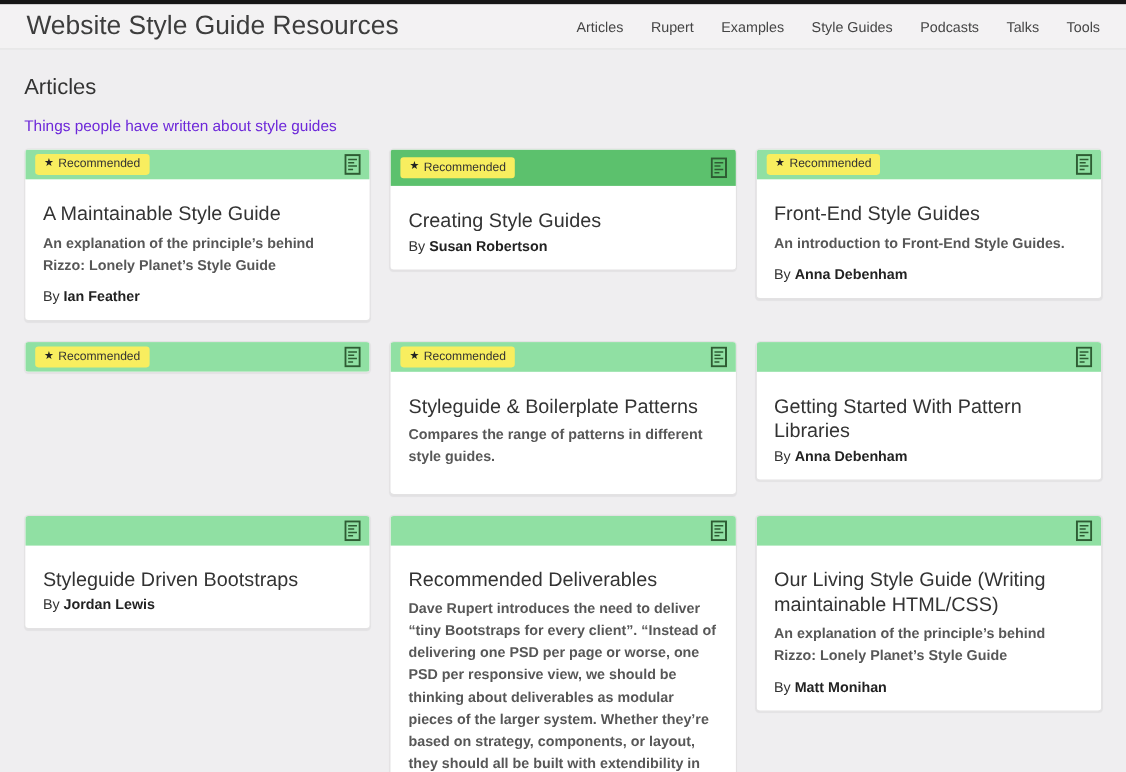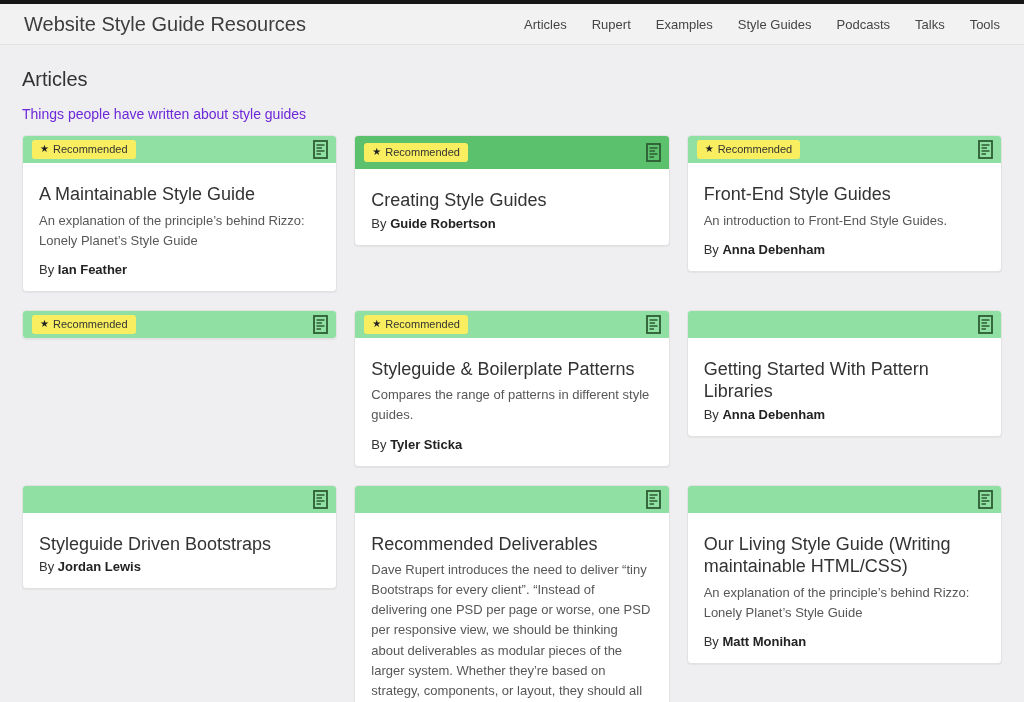--- a/index.html
+++ b/index.html
@@ -10,21 +10,21 @@
     font-family: "Liberation Sans", "DejaVu Sans", sans-serif;
     color: #333;
   }
   .topbar { height: 4px; background: var(--top-bar, #161616); }
   .site-header {
     display: flex; align-items: center; justify-content: space-between;
     height: 41px; padding: 0 24px;
     background: var(--header-bg, #f3f2f3);
     border-bottom: 1px solid #e2e1e2;
   }
-  .site-title { font-size: 20px; font-weight: 400; color: #3d3d3d; margin: 0; }
+  .site-title { font-size: 24px; font-weight: 400; color: #3d3d3d; margin: 0; }
   .main-nav { display: flex; gap: 25px; }
   .nav-item { font-size: 13px; color: #454545; text-decoration: none; cursor: pointer; white-space: nowrap; }
 
   main { padding: 0 22px; }
   .page-title { font-size: 20px; font-weight: 400; color: #333; margin: 23px 0 0; }
   .page-subtitle { font-size: 14px; color: #6d28d9; margin: 15px 0 13px; }
 
   .grid {
     display: grid; grid-template-columns: repeat(3, 1fr);
     column-gap: 17px; row-gap: 18px; align-items: start;
@@ -44,21 +44,21 @@
   .badge {
     background: var(--badge-yellow, #f8ee5f);
     border-radius: 3px; font-size: 11px; color: #333;
     padding: 2px 8px 3px; display: inline-flex; align-items: center; gap: 4px;
     line-height: 1.3;
   }
   .star { font-size: 10px; color: #222; }
   .doc-icon { margin-left: auto; display: flex; color: var(--icon-green, #2e5c33); }
   .card-body { padding: 20px 16px 12px; }
   .card-title { font-size: 18px; font-weight: 400; color: #333; margin: 0 0 4px; line-height: 1.25; }
-  .card-desc { font-size: 13px; color: #575757; line-height: 1.55; margin: 5px 0 11px; }
+  .card-desc { font-size: 13px; color: #575757; line-height: 1.55; margin: 5px 0 11px; font-weight: bold; }
   .card-author { font-size: 13px; margin: 4px 0 2px; color: #333; }
   .author-name { font-weight: 700; color: #222; }
 </style>
 </head>
 <body>
 
 <div class="topbar"></div>
 
 <header class="site-header">
   <h1 class="site-title">Website Style Guide Resources</h1>
@@ -123,21 +123,21 @@
           <line x1="3.5" y1="11" x2="11.5" y2="11" stroke="currentColor" stroke-width="1.4"></line>
           <line x1="3.5" y1="14" x2="8" y2="14" stroke="currentColor" stroke-width="1.4"></line>
         </svg>
       </span>
     </div>
     <div class="card-body">
       <h3 class="card-title">Creating Style Guides</h3>
 
       <p class="card-author">
         <span class="by">By</span>
-        <strong class="author-name">Guide Robertson</strong>
+        <strong class="author-name">Susan Robertson</strong>
       </p>
     </div>
   </article>
 
   <article class="card">
     <div class="card-head">
       <span class="badge">
         <span class="star">★</span>
         <span class="badge-label">Recommended</span>
       </span>
@@ -191,24 +191,20 @@
           <line x1="3.5" y1="5" x2="11.5" y2="5" stroke="currentColor" stroke-width="1.4"></line>
           <line x1="3.5" y1="8" x2="9" y2="8" stroke="currentColor" stroke-width="1.4"></line>
           <line x1="3.5" y1="11" x2="11.5" y2="11" stroke="currentColor" stroke-width="1.4"></line>
           <line x1="3.5" y1="14" x2="8" y2="14" stroke="currentColor" stroke-width="1.4"></line>
         </svg>
       </span>
     </div>
     <div class="card-body">
       <h3 class="card-title">Styleguide &amp; Boilerplate Patterns</h3>
       <p class="card-desc">Compares the range of patterns in different style guides.</p>
-      <p class="card-author">
-        <span class="by">By</span>
-        <strong class="author-name">Tyler Sticka</strong>
-      </p>
     </div>
   </article>
 
   <article class="card">
     <div class="card-head">
 
       <span class="doc-icon">
         <svg width="15" height="19" viewBox="0 0 15 19" aria-hidden="true">
           <rect x="1" y="1" width="13" height="17" fill="none" stroke="currentColor" stroke-width="1.8"></rect>
           <line x1="3.5" y1="5" x2="11.5" y2="5" stroke="currentColor" stroke-width="1.4"></line>

